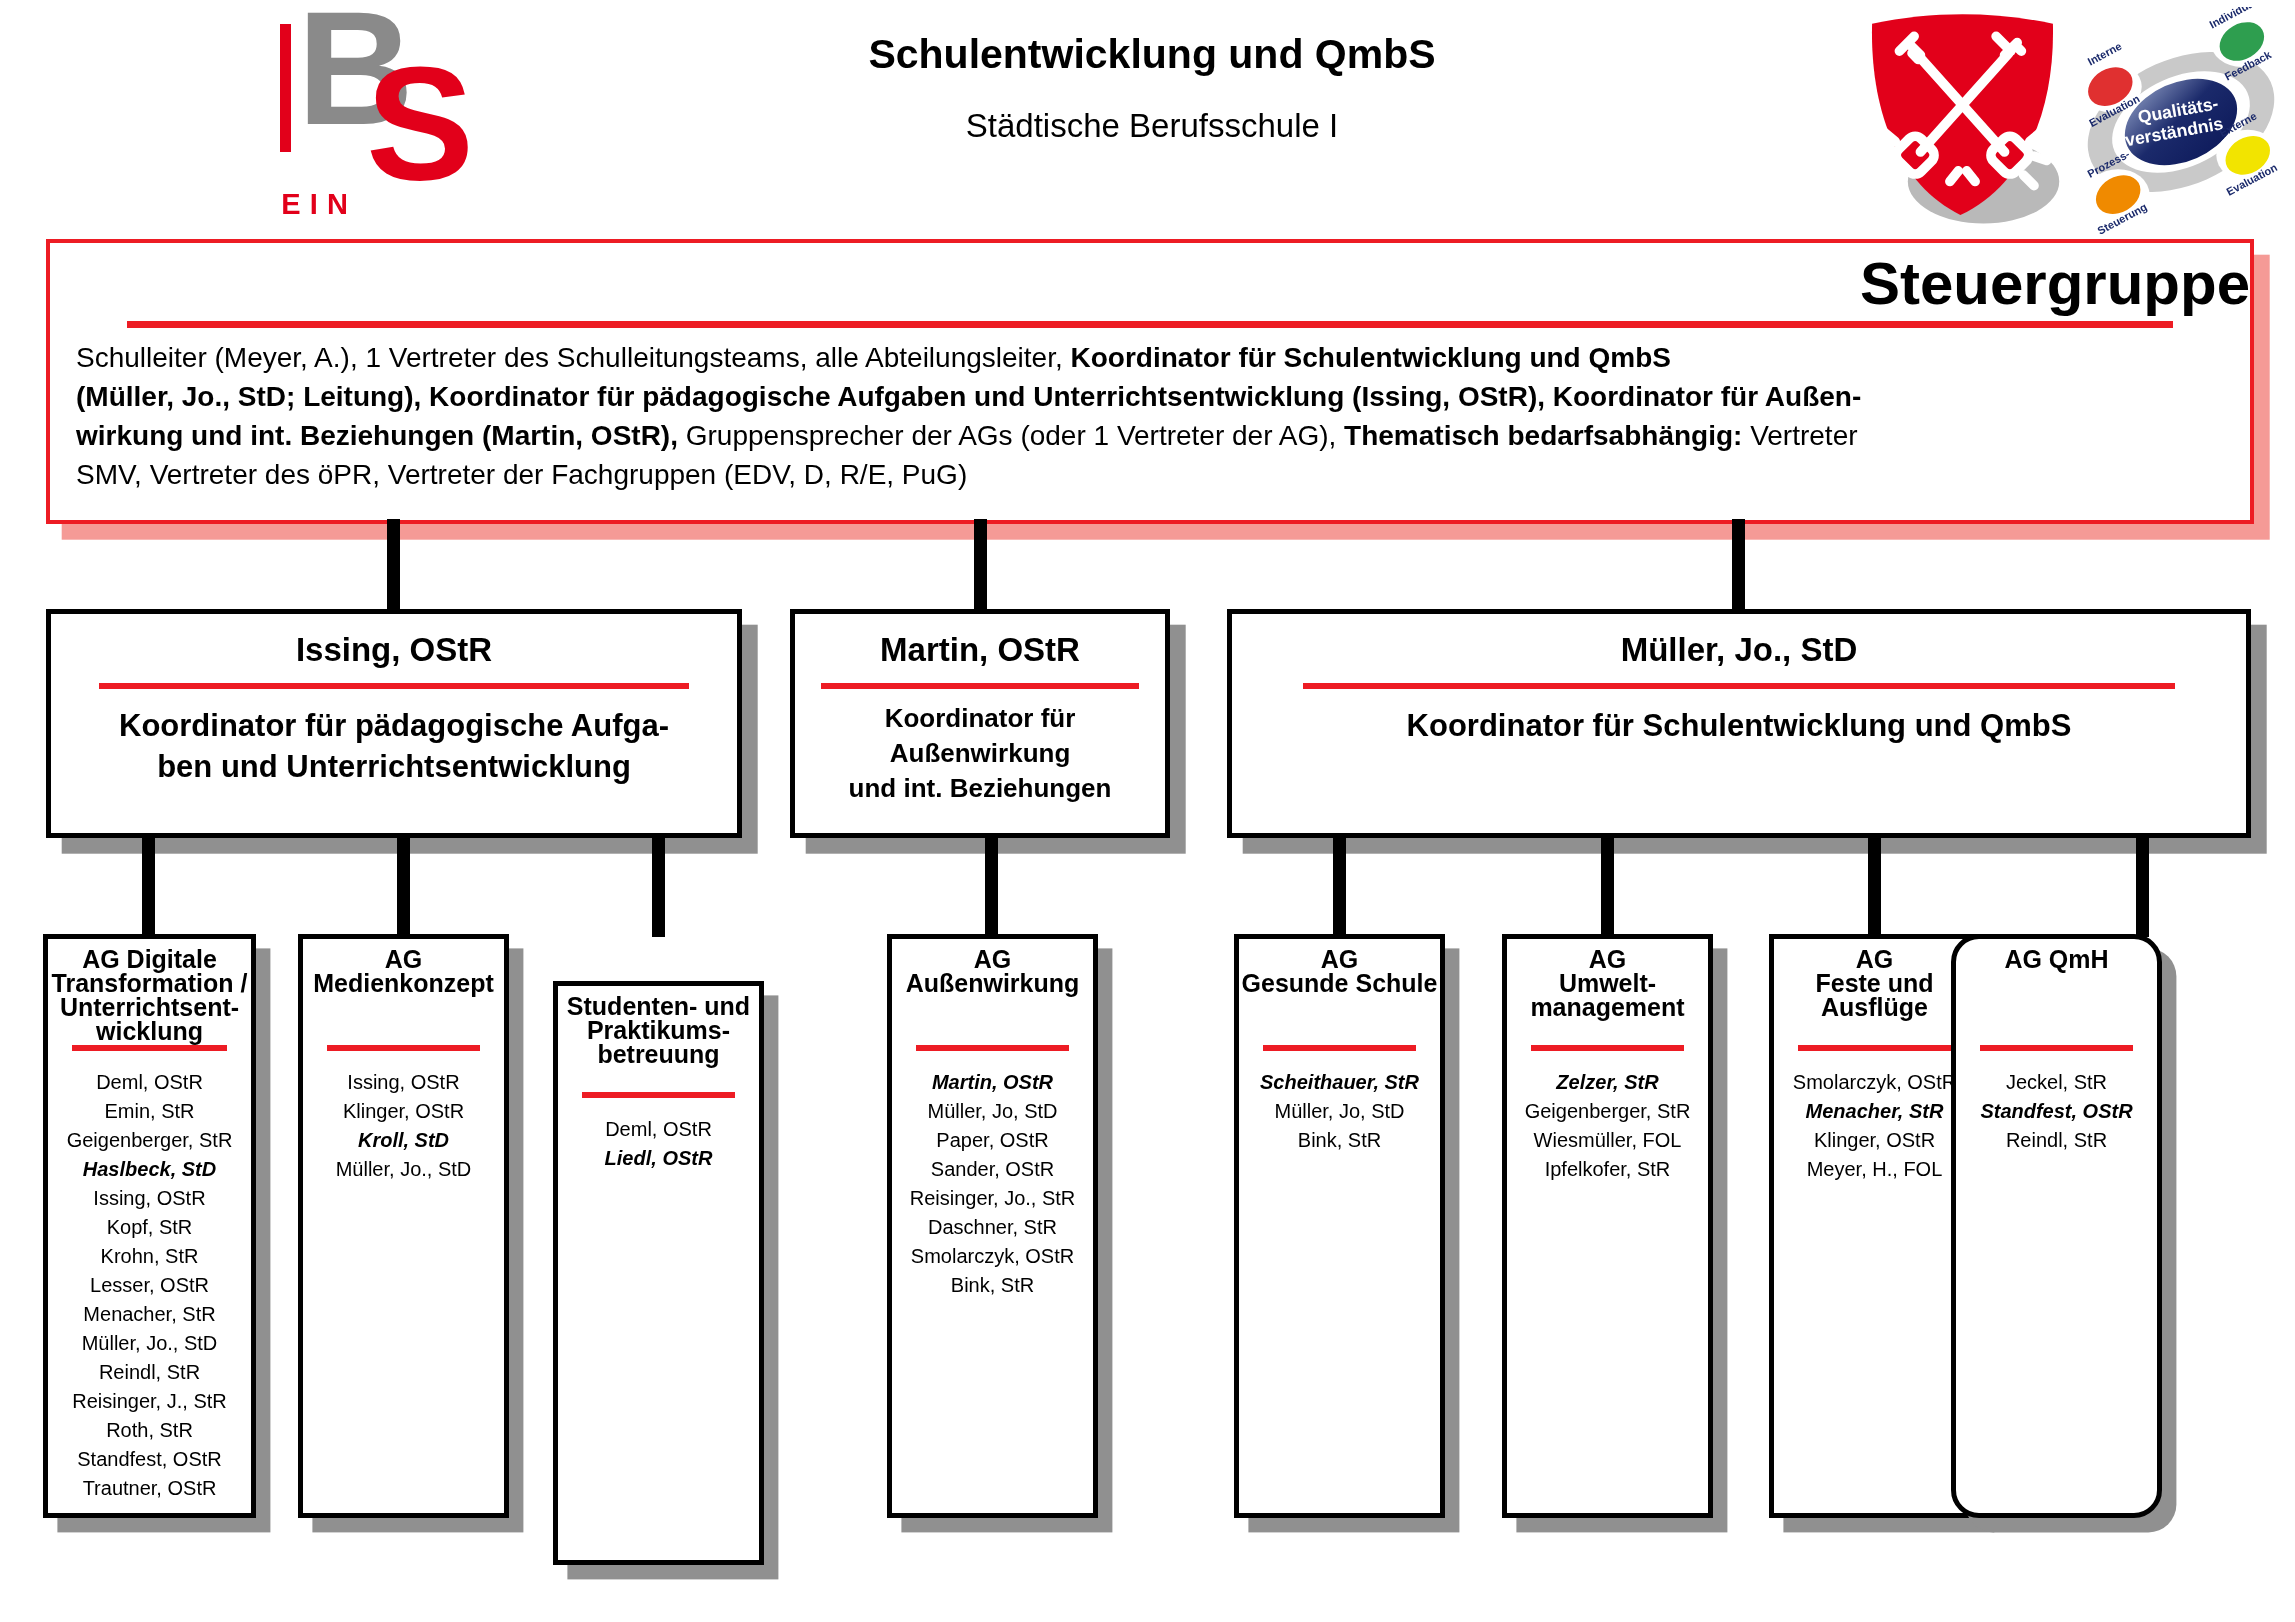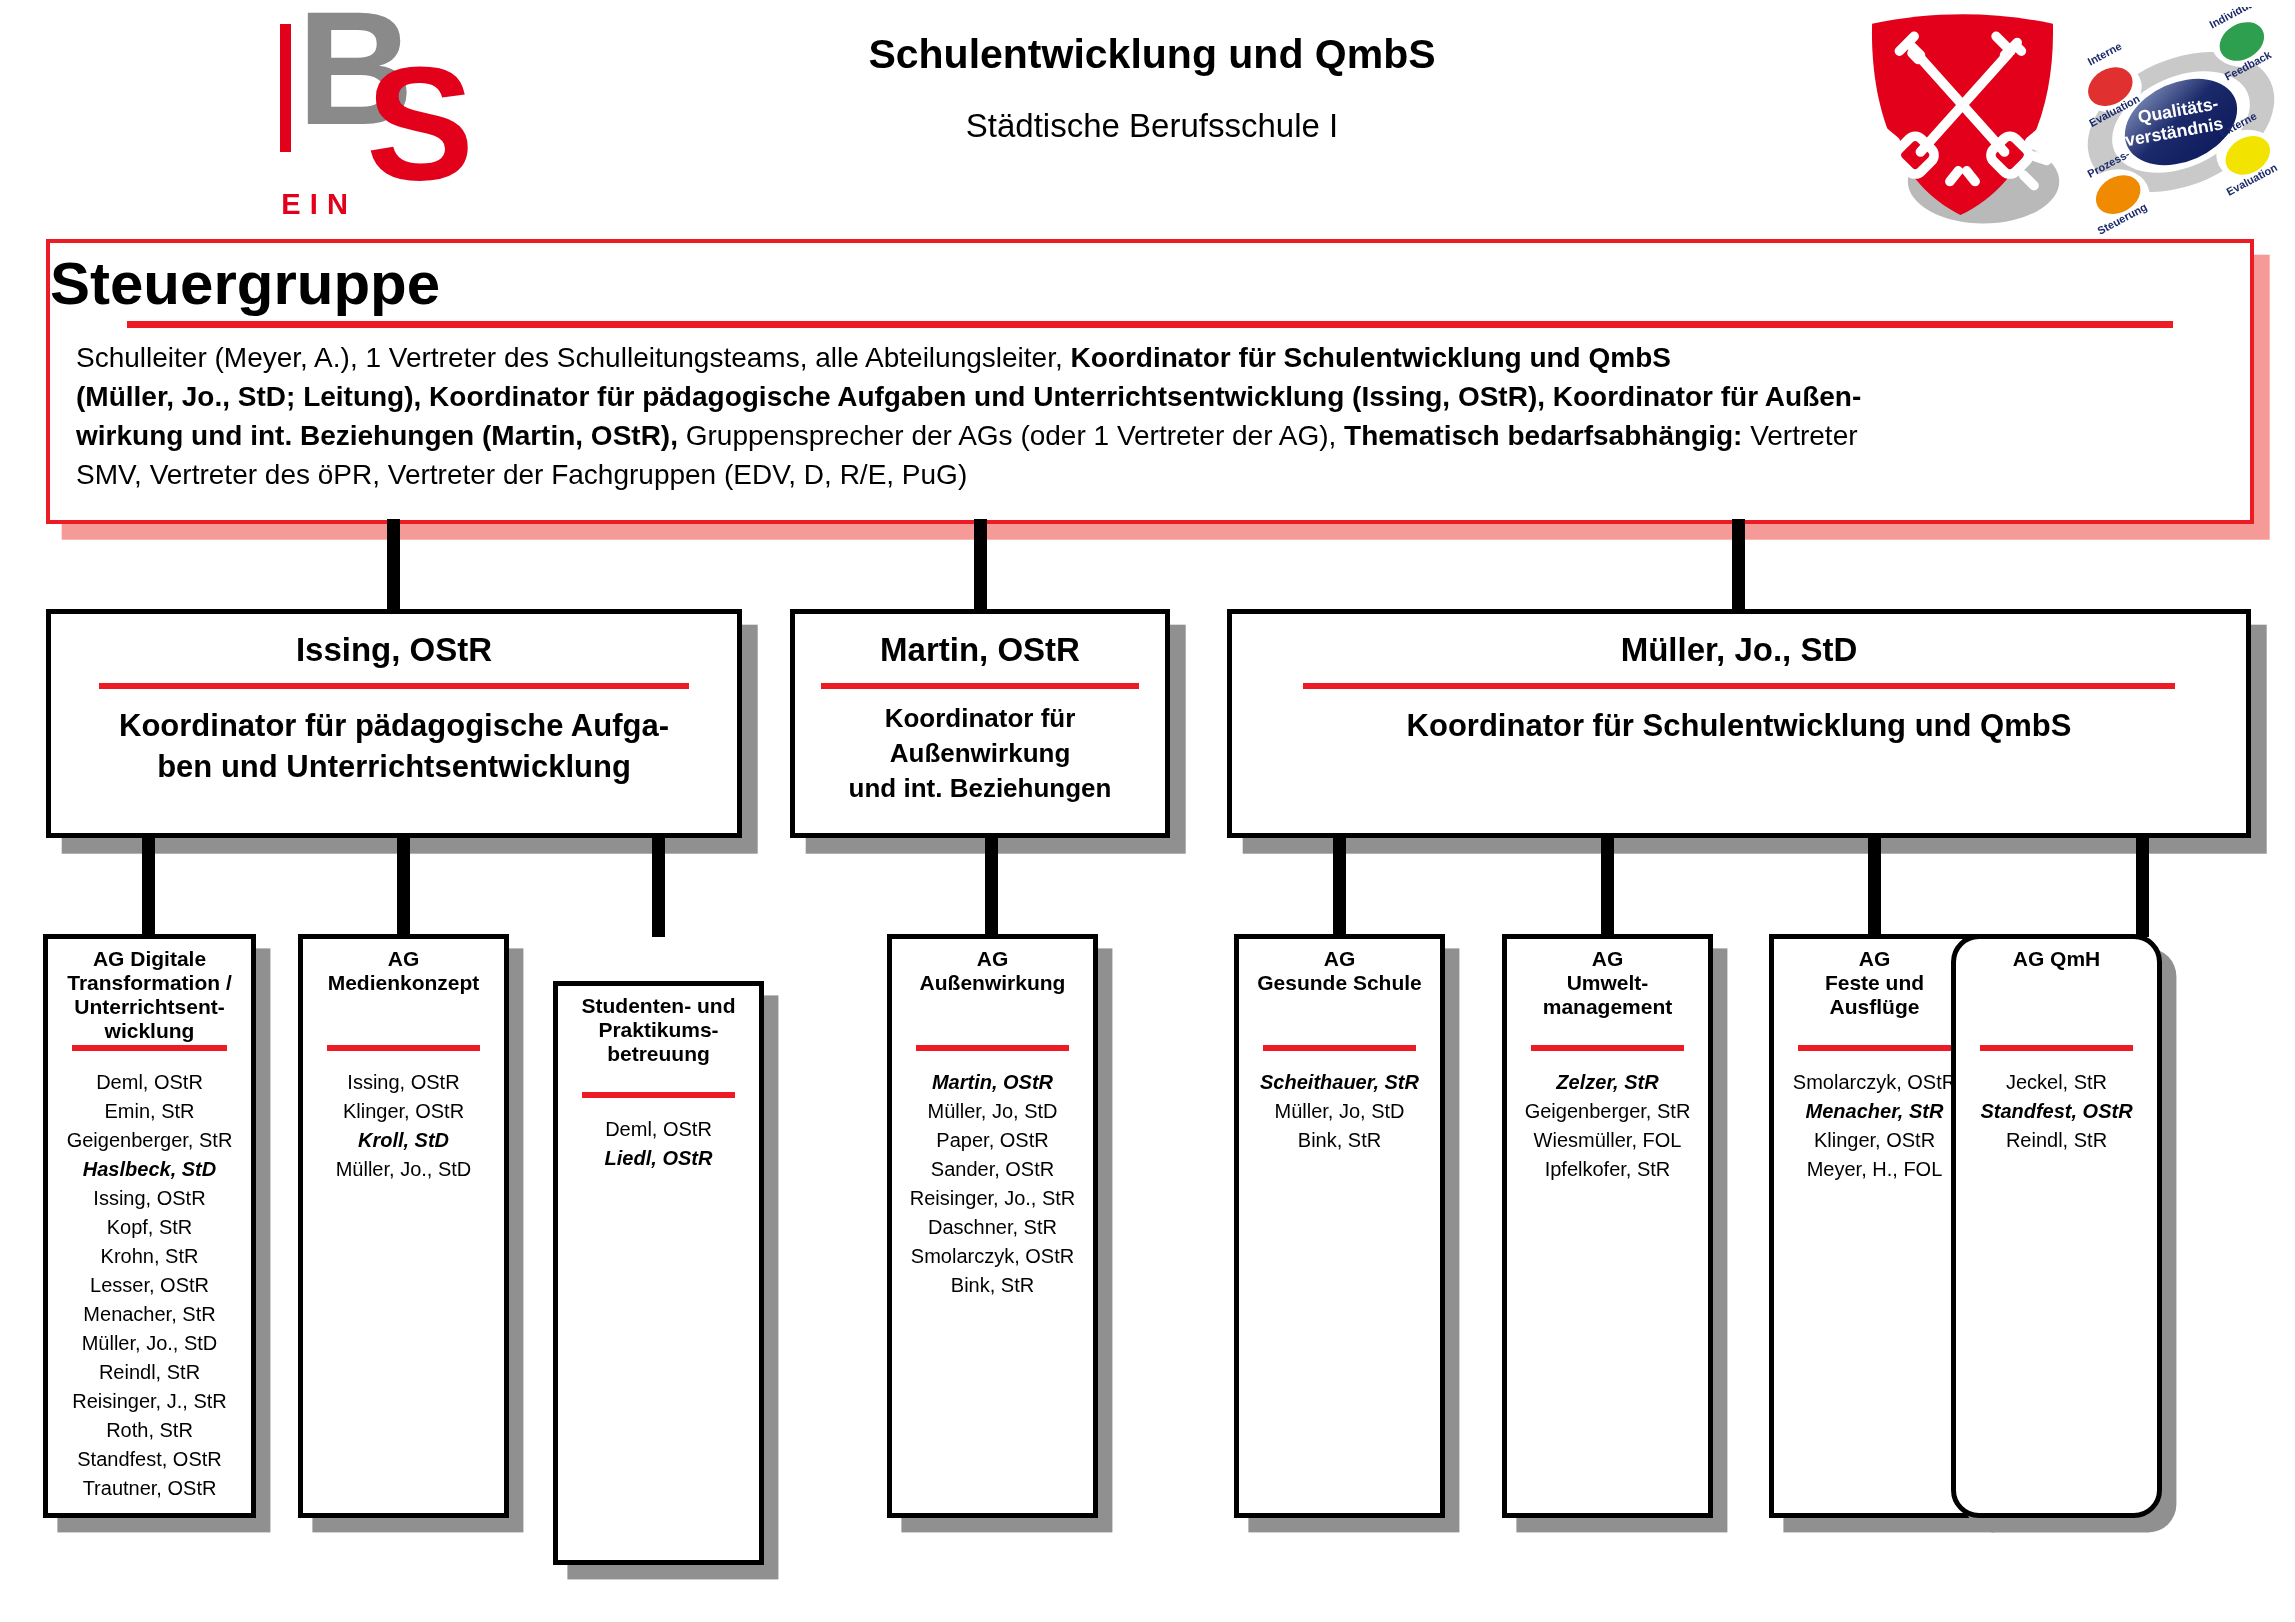--- a/index.html
+++ b/index.html
@@ -17,40 +17,40 @@
   .header-titles{position:absolute;left:716px;top:31px;width:872px;text-align:center;}
   .header-titles h1{margin:0 0 25px 0;font-size:41px;font-weight:bold;line-height:46px;}
   .header-sub{font-size:33px;line-height:48px;font-weight:normal;}
 
   .coa{position:absolute;left:1857px;top:9.2px;width:211px;height:225px;}
   .qmbs{position:absolute;left:2073px;top:6.5px;width:216px;height:230px;}
 
   
   .sg{position:absolute;left:46px;top:239px;width:2208px;height:285px;background:#fff;
       border:4.6px solid #ed1c24;box-shadow:15.7px 15.7px 0 #f59a96;}
-  .sg-title{margin-top:7.9px;text-align:left;font-size:60px;font-weight:bold;line-height:65px;}
+  .sg-title{margin-top:7.9px;text-align:right;font-size:60px;font-weight:bold;line-height:65px;}
   .sg-rule{width:93%;height:6.5px;background:#ed1c24;margin:5.2px auto 10.5px auto;}
   .sg-body{font-size:28px;line-height:39px;padding:0 26px;}
   .sg-body .b{font-weight:bold;}
 
   
   .vline{position:absolute;width:13px;background:#000;}
 
   
   .coord{position:absolute;top:609px;height:229px;background:#fff;border:5.2px solid #000;
          box-shadow:15.7px 15.7px 0 #909090;}
   .coord-name{margin-top:17px;text-align:center;font-size:33px;font-weight:bold;line-height:38px;}
   .coord-rule{width:86%;height:5.9px;background:#ed1c24;margin:14.4px auto 0 auto;}
   .coord-role{margin-top:15.7px;text-align:center;font-size:31px;font-weight:bold;line-height:41px;white-space:pre-line;}
   .coord-role.role-sm{font-size:26px;line-height:35px;margin-top:11.8px;}
 
   
   .ag{position:absolute;top:934px;width:211px;height:584px;background:#fff;border:5.2px solid #000;
       box-shadow:14.4px 14.4px 0 #909090;}
-  .ag-title{height:98px;margin-top:7.9px;text-align:center;font-size:21px;font-weight:bold;
+  .ag-title{height:98px;margin-top:7.9px;text-align:center;font-size:25px;font-weight:bold;
             line-height:24px;white-space:pre-line;overflow:hidden;}
   .ag-rule{width:76%;height:6.5px;background:#ed1c24;margin:0 auto;}
   .ag-members{margin-top:17px;text-align:center;font-size:20px;line-height:29px;}
   .ag-members .em{font-weight:bold;font-style:italic;}
 </style>
 </head>
 <body>
 
 <div class="canvas">
 

